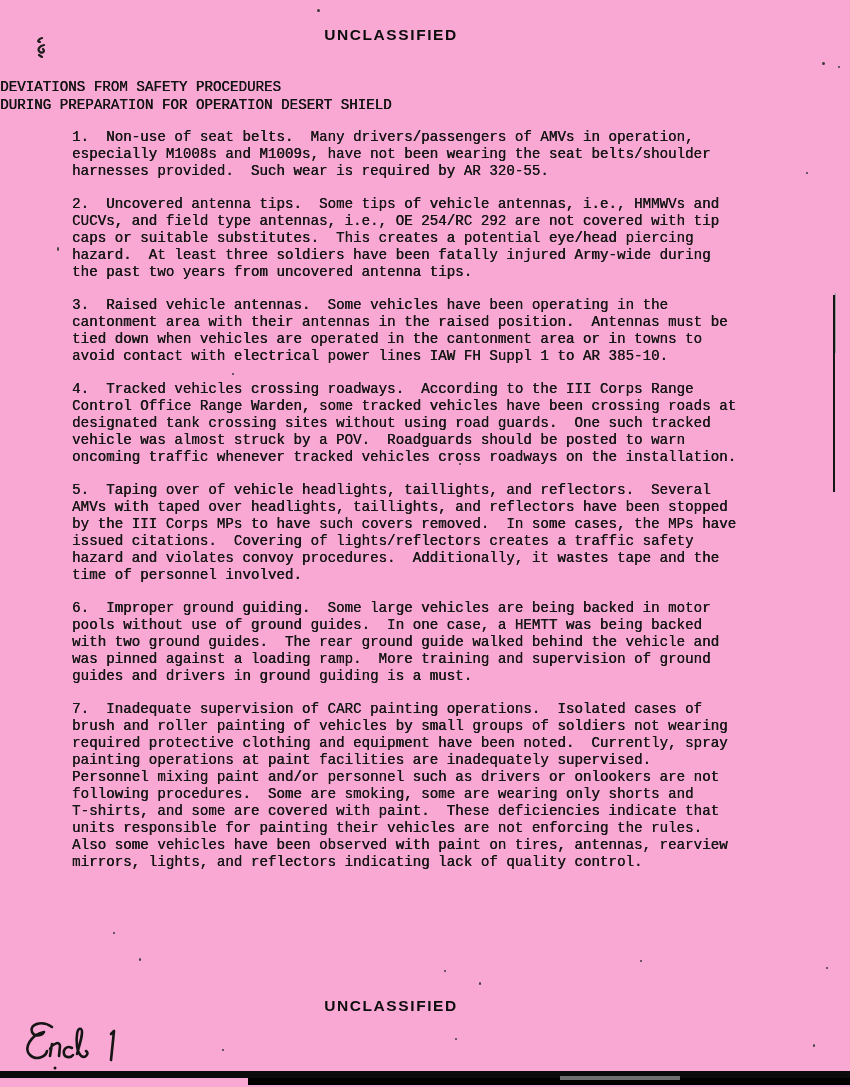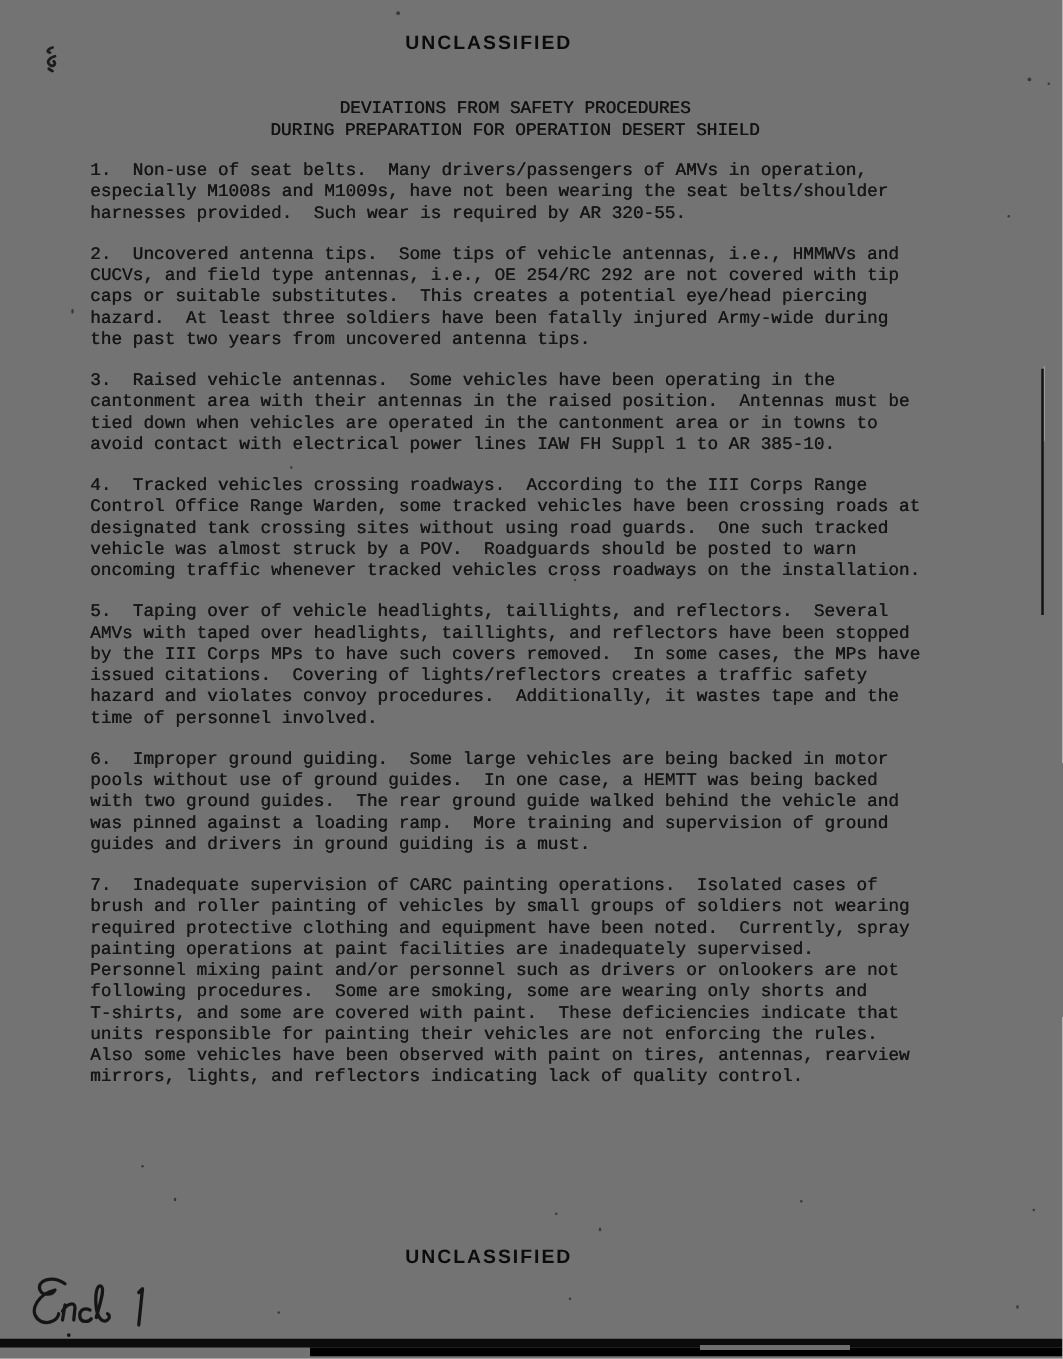--- a/index.html
+++ b/index.html
@@ -1,38 +1,38 @@
 <!DOCTYPE html>
 <html><head>
 <meta charset="utf-8">
 <style>
   html,body{margin:0;padding:0;background:#e8e8e8;}
   .page{
     position:relative;
     width:850px;height:1087px;
     margin:0 auto;
-    background:#737373;
+    background:#f9a8d4;
     overflow:hidden;
     font-family:"Liberation Mono","DejaVu Sans Mono",monospace;
     color:#161616;
   }
   .classification{
     position:absolute;left:0;width:782px;
     text-align:center;
     font-family:"Liberation Sans","DejaVu Sans",sans-serif;
     font-weight:bold;
     font-size:15.5px;
     letter-spacing:1.6px;
     color:#0c0c0c;
   }
   .classification.header{top:26px;}
   .classification.footer{top:997px;}
   .doc-title{
     position:absolute;top:79px;left:0;width:824px;
-    text-align:center;
+    text-align:left;
     white-space:pre;
     font-size:14.2px;
     line-height:17.5px;
     color:#131313;
     text-shadow:0.4px 0 0 currentColor;
   }
   .body-text{
     position:absolute;top:129px;left:72px;width:724px;
     font-size:14.2px;
     line-height:17px;

